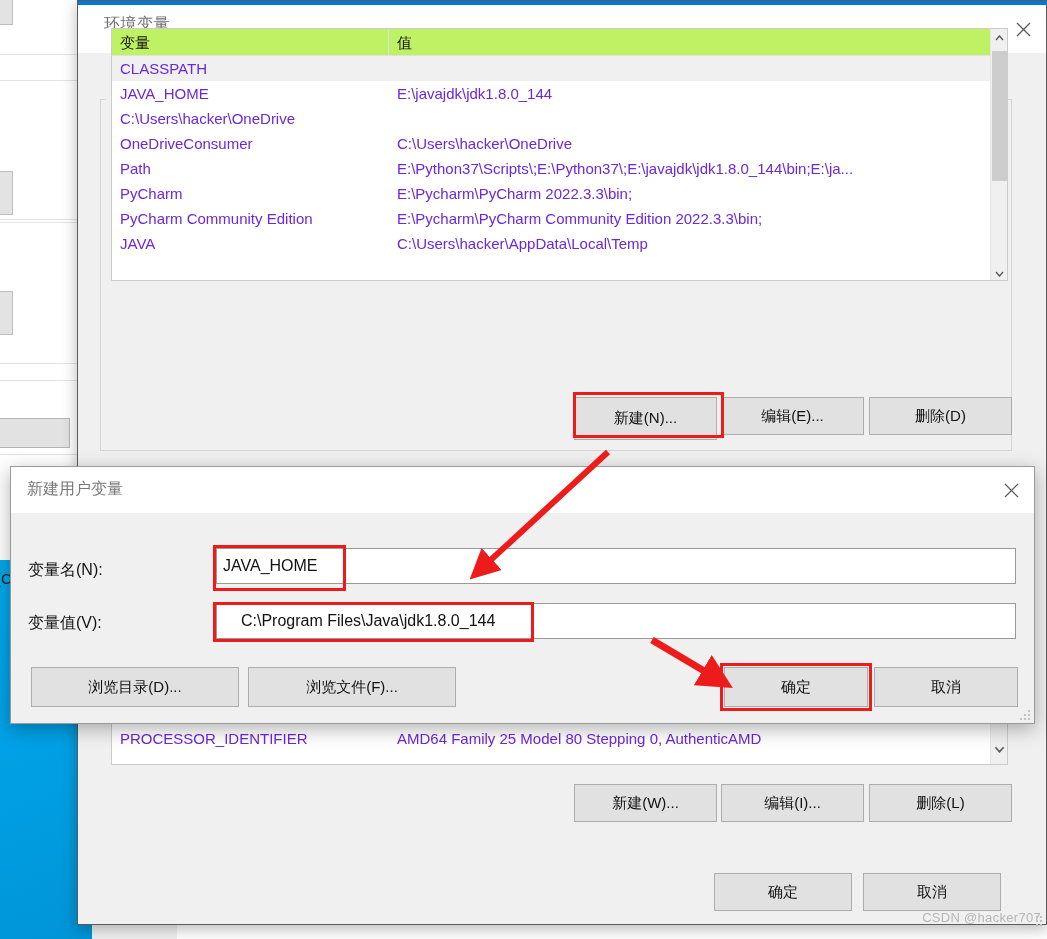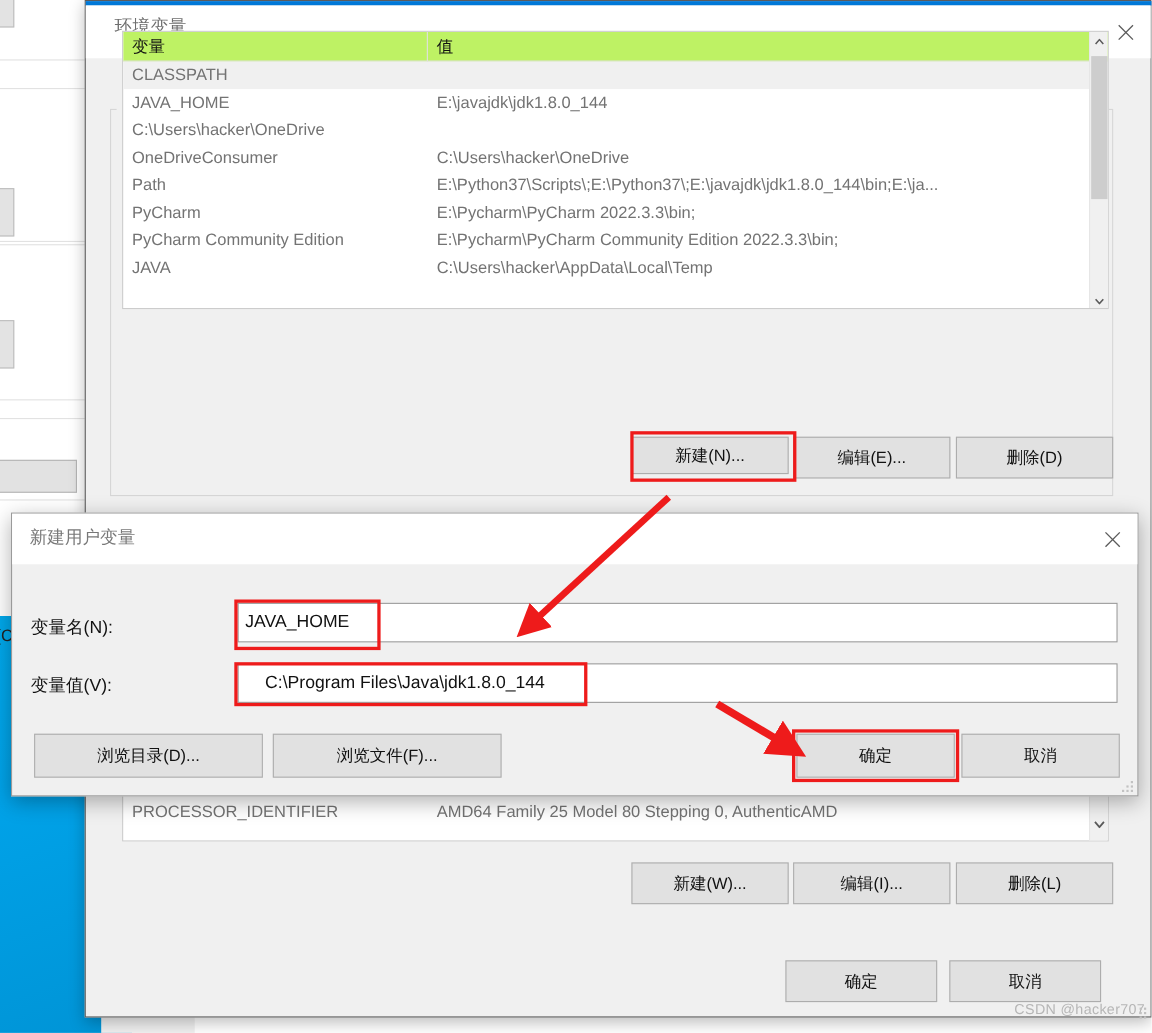--- a/index.html
+++ b/index.html
@@ -153,21 +153,21 @@
     display: flex;
     height: 25px;
     align-items: center;
     box-sizing: border-box;
     white-space: nowrap;
     overflow: hidden;
   }
   .lv-row.sel { background: #f0f0f0; }
   .lv-cell {
     font-size: 15px;
-    color: #737373;
+    color: #6d28d9;
     padding-left: 8px;
     line-height: 25px;
     overflow: hidden;
     white-space: nowrap;
     box-sizing: border-box;
   }
   .lv-cell-0 { width: 277px; }
   .lv-cell-1 { flex: 1; }
 
   
@@ -377,21 +377,21 @@
         </div>
         <div class="sb-thumb" style="top:22px; height:130px;"></div>
         <div class="sb-arrow sb-down">
           <svg width="9" height="6" viewBox="0 0 9 6">
               <polyline points="1,1 4.5,5 8,1" fill="none" stroke="#5a5a5a" stroke-width="1.4"></polyline>
             </svg>
         </div>
       </div>
     </div>
 
-    <div class="btn" style="left:496px; top:396px; width:143px; height:34px;">新建(N)...</div>
+    <div class="btn" style="left:496px; top:396px; width:143px; height:43px;">新建(N)...</div>
     <div class="btn" style="left:643px; top:396px; width:143px; height:38px;">编辑(E)...</div>
     <div class="btn" style="left:791px; top:396px; width:143px; height:38px;">删除(D)</div>
 
     <div class="lv" style="left:33px; top:698px; width:897px; height:66px;">
         <div id="system-rows" style="margin-top:-6px;">
           <div class="lv-row" style="height: 30px;">
             <div class="lv-cell lv-cell-0" style="line-height: 30px;">PROCESSOR_ARCHITECTURE</div>
             <div class="lv-cell lv-cell-1" style="line-height: 30px;">AMD64</div>
           </div>
           <div class="lv-row" style="height: 30px;">

